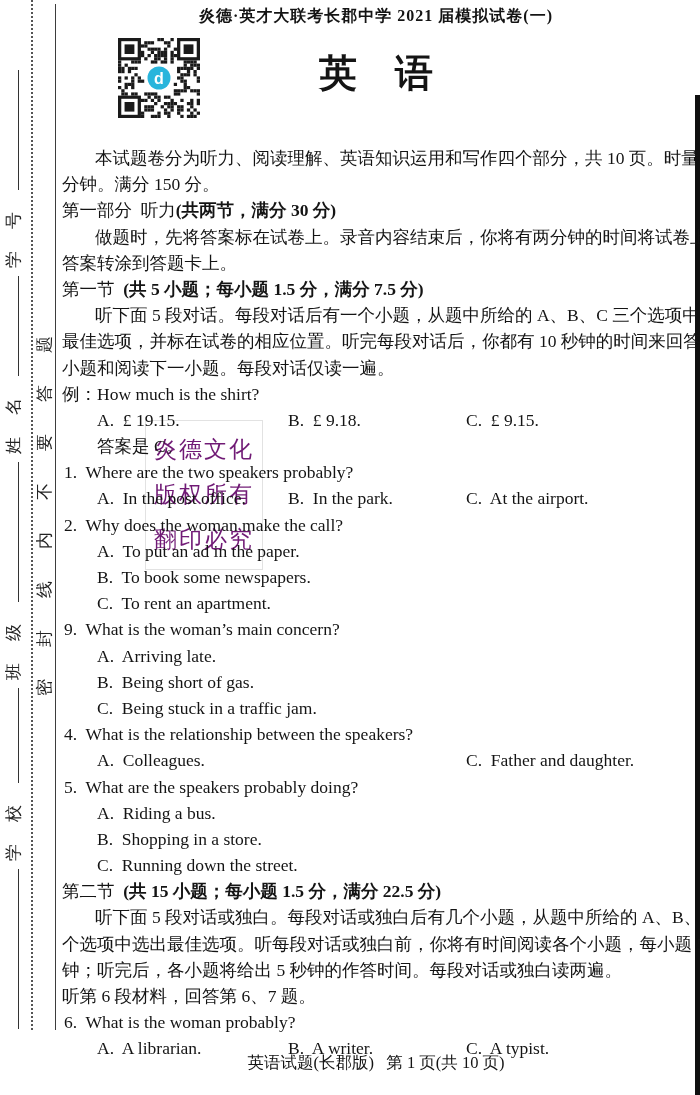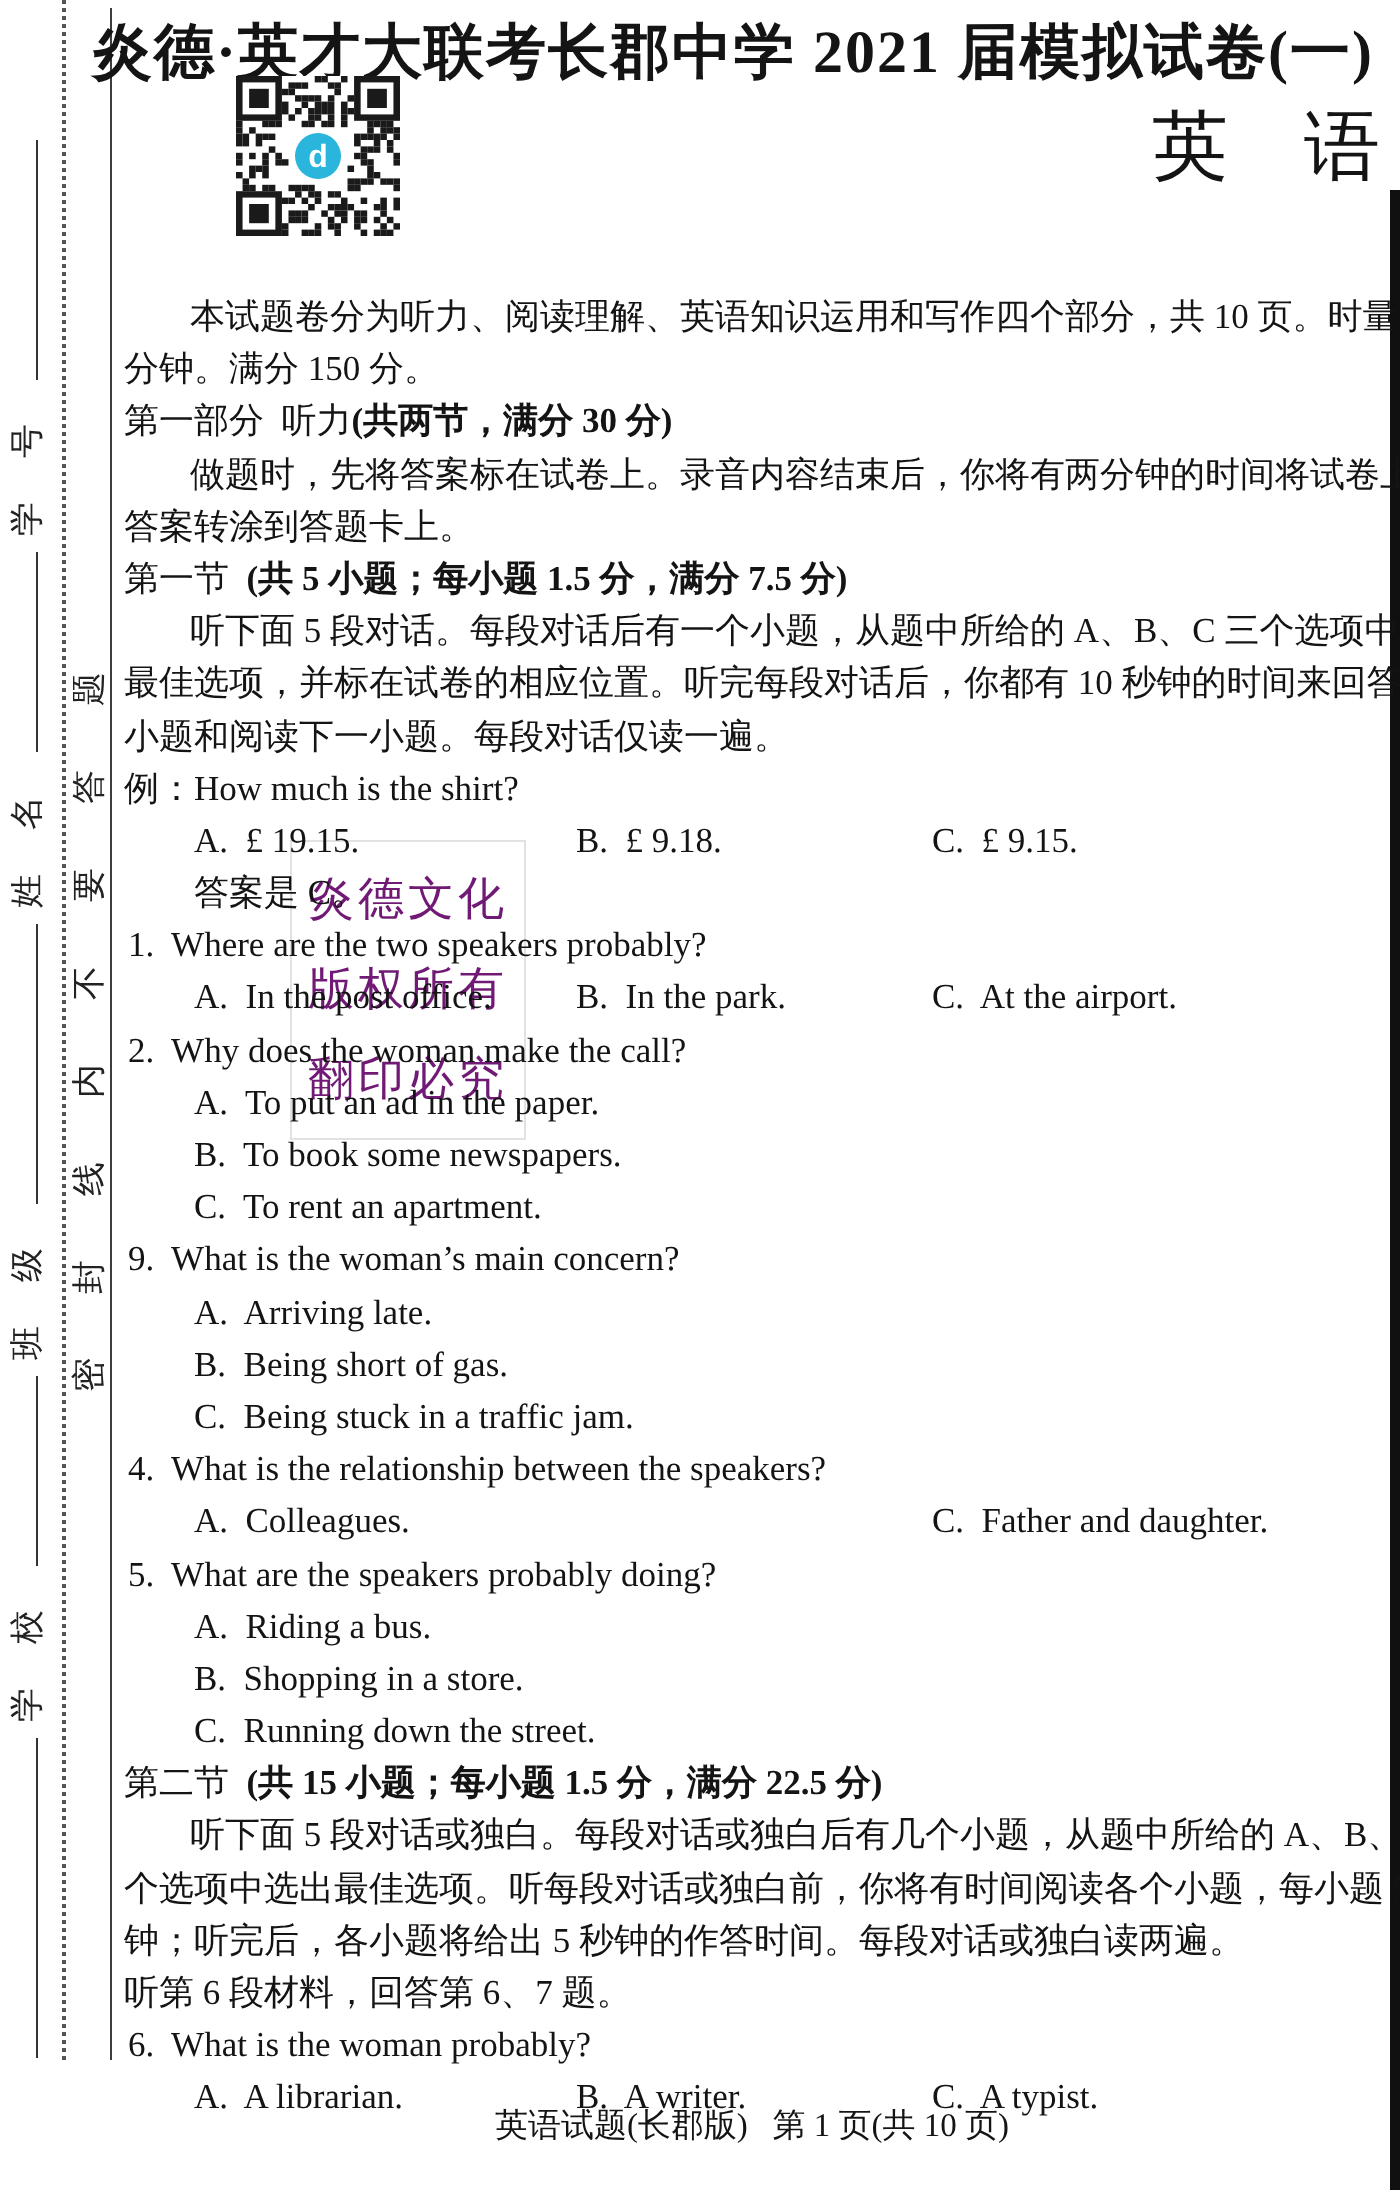--- a/index.html
+++ b/index.html
@@ -11,24 +11,24 @@
   .seal-solid{position:absolute;left:55px;top:4px;height:1026px;width:0;border-left:1.5px solid #3d3d3d;}
   .seal-outer{position:absolute;left:-442px;top:563px;width:910px;height:22px;
               transform:rotate(-90deg);font-size:17px;white-space:nowrap;color:#222;}
   .seal-outer .lbl{letter-spacing:22px;padding-left:8px;}
   .seal-outer .blk{display:inline-block;border-bottom:1.5px solid #333;height:14px;vertical-align:baseline;}
   .seal-inner{position:absolute;left:-157px;top:490px;width:400px;height:20px;
               transform:rotate(-90deg);font-size:17px;letter-spacing:32px;text-align:center;
               white-space:nowrap;color:#222;}
 
   
-  .exam-title{position:absolute;left:46px;top:6px;width:628px;text-align:center;
-              font-size:30px;font-weight:bold;letter-spacing:1px;white-space:pre;}
-  .subject-title{position:absolute;left:62px;top:48px;width:628px;text-align:right;
-                 font-size:38px;font-weight:normal;white-space:pre;}
+  .exam-title{position:absolute;left:62px;top:6px;width:628px;text-align:center;
+              font-size:16px;font-weight:bold;letter-spacing:1px;white-space:pre;}
+  .subject-title{position:absolute;left:62px;top:48px;width:628px;text-align:center;
+                 font-size:38px;font-weight:bold;white-space:pre;}
   .qr{position:absolute;left:118px;top:38px;width:82px;height:80px;}
 
   
   .watermark{position:absolute;left:145px;top:420px;width:116px;height:142px;
              border:1px solid #e2e2e2;text-align:center;z-index:0;
              font-size:23px;line-height:45px;letter-spacing:2px;color:#701a75;padding-top:6px;}
 
   
   .content{position:absolute;left:62px;top:145px;width:628px;z-index:1;}
   .line{position:relative;height:26.2px;line-height:26.2px;font-size:17.5px;white-space:pre;}

